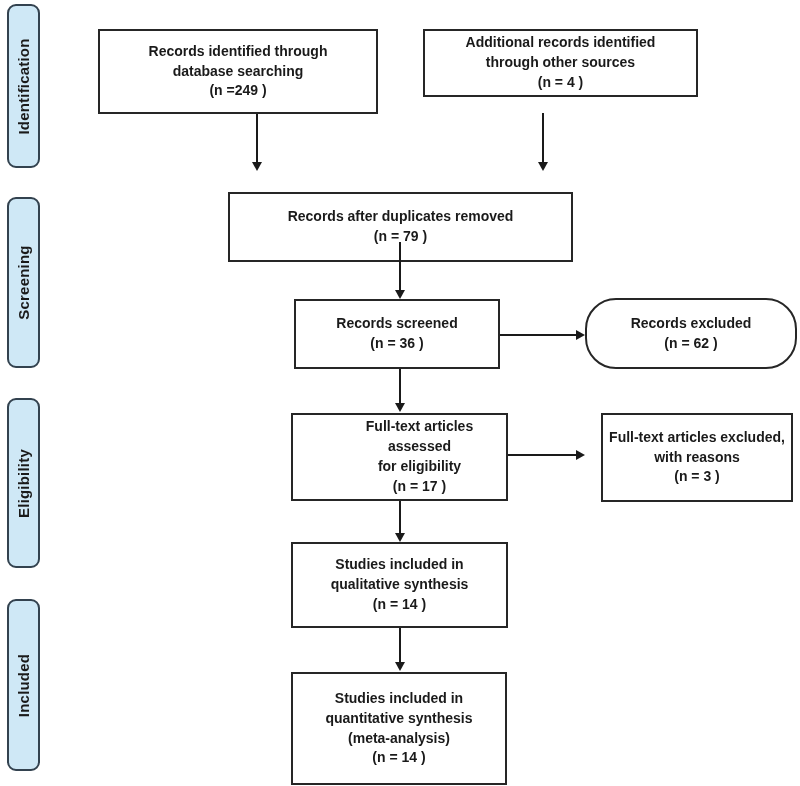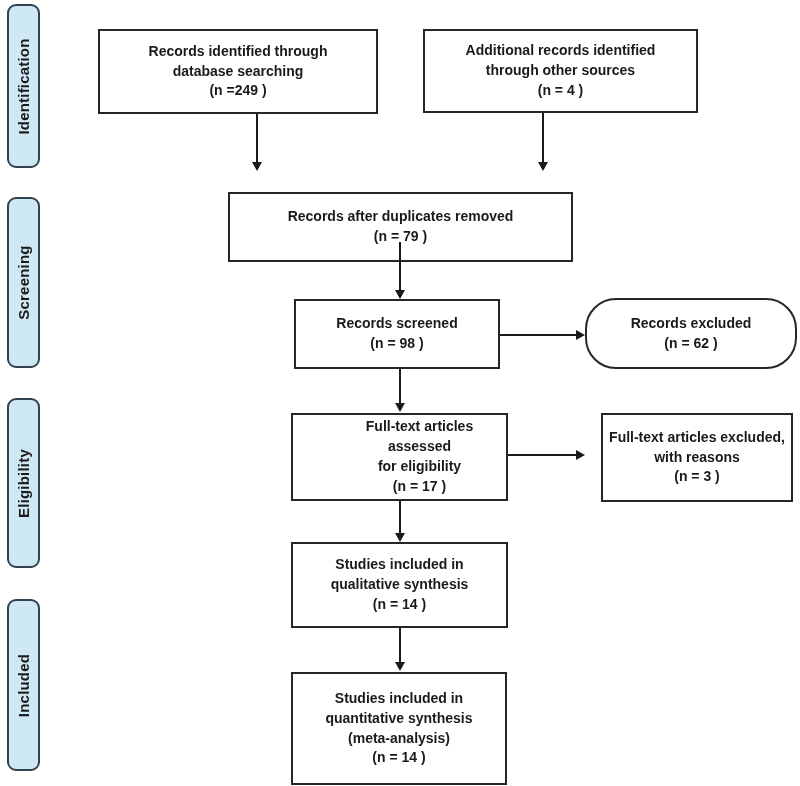--- a/index.html
+++ b/index.html
@@ -88,32 +88,32 @@
   </div>
   <div class="stage" style="top:599px; height:172px;">
     <span>Included</span>
   </div>
 
   <div class="box" style="left:98px; top:29px; width:280px; height:85px;">
     <span class="box-text">Records identified through
 database searching
 (n =249  )</span>
   </div>
-  <div class="box" style="left:423px; top:29px; width:275px; height:84px;">
+  <div class="box" style="left:423px; top:29px; width:275px; height:68px;">
     <span class="box-text">Additional records identified
 through other sources
 (n =  4 )</span>
   </div>
   <div class="box" style="left:228px; top:172px; width:345px; height:70px;margin-top:20px;">
     <span class="box-text">Records after duplicates removed
 (n = 79  )</span>
   </div>
   <div class="box" style="left:294px; top:299px; width:206px; height:70px;">
     <span class="box-text">Records screened
-(n =  98 )</span>
+(n =  36 )</span>
   </div>
   <div class="box" style="left:585px; top:298px; width:212px; height:71px;border-radius:31px;">
     <span class="box-text">Records excluded
 (n = 62  )</span>
   </div>
   <div class="box" style="left:291px; top:413px; width:217px; height:88px;padding-left:40px;">
     <span class="box-text">Full-text articles assessed
 for eligibility
 (n = 17  )</span>
   </div>

